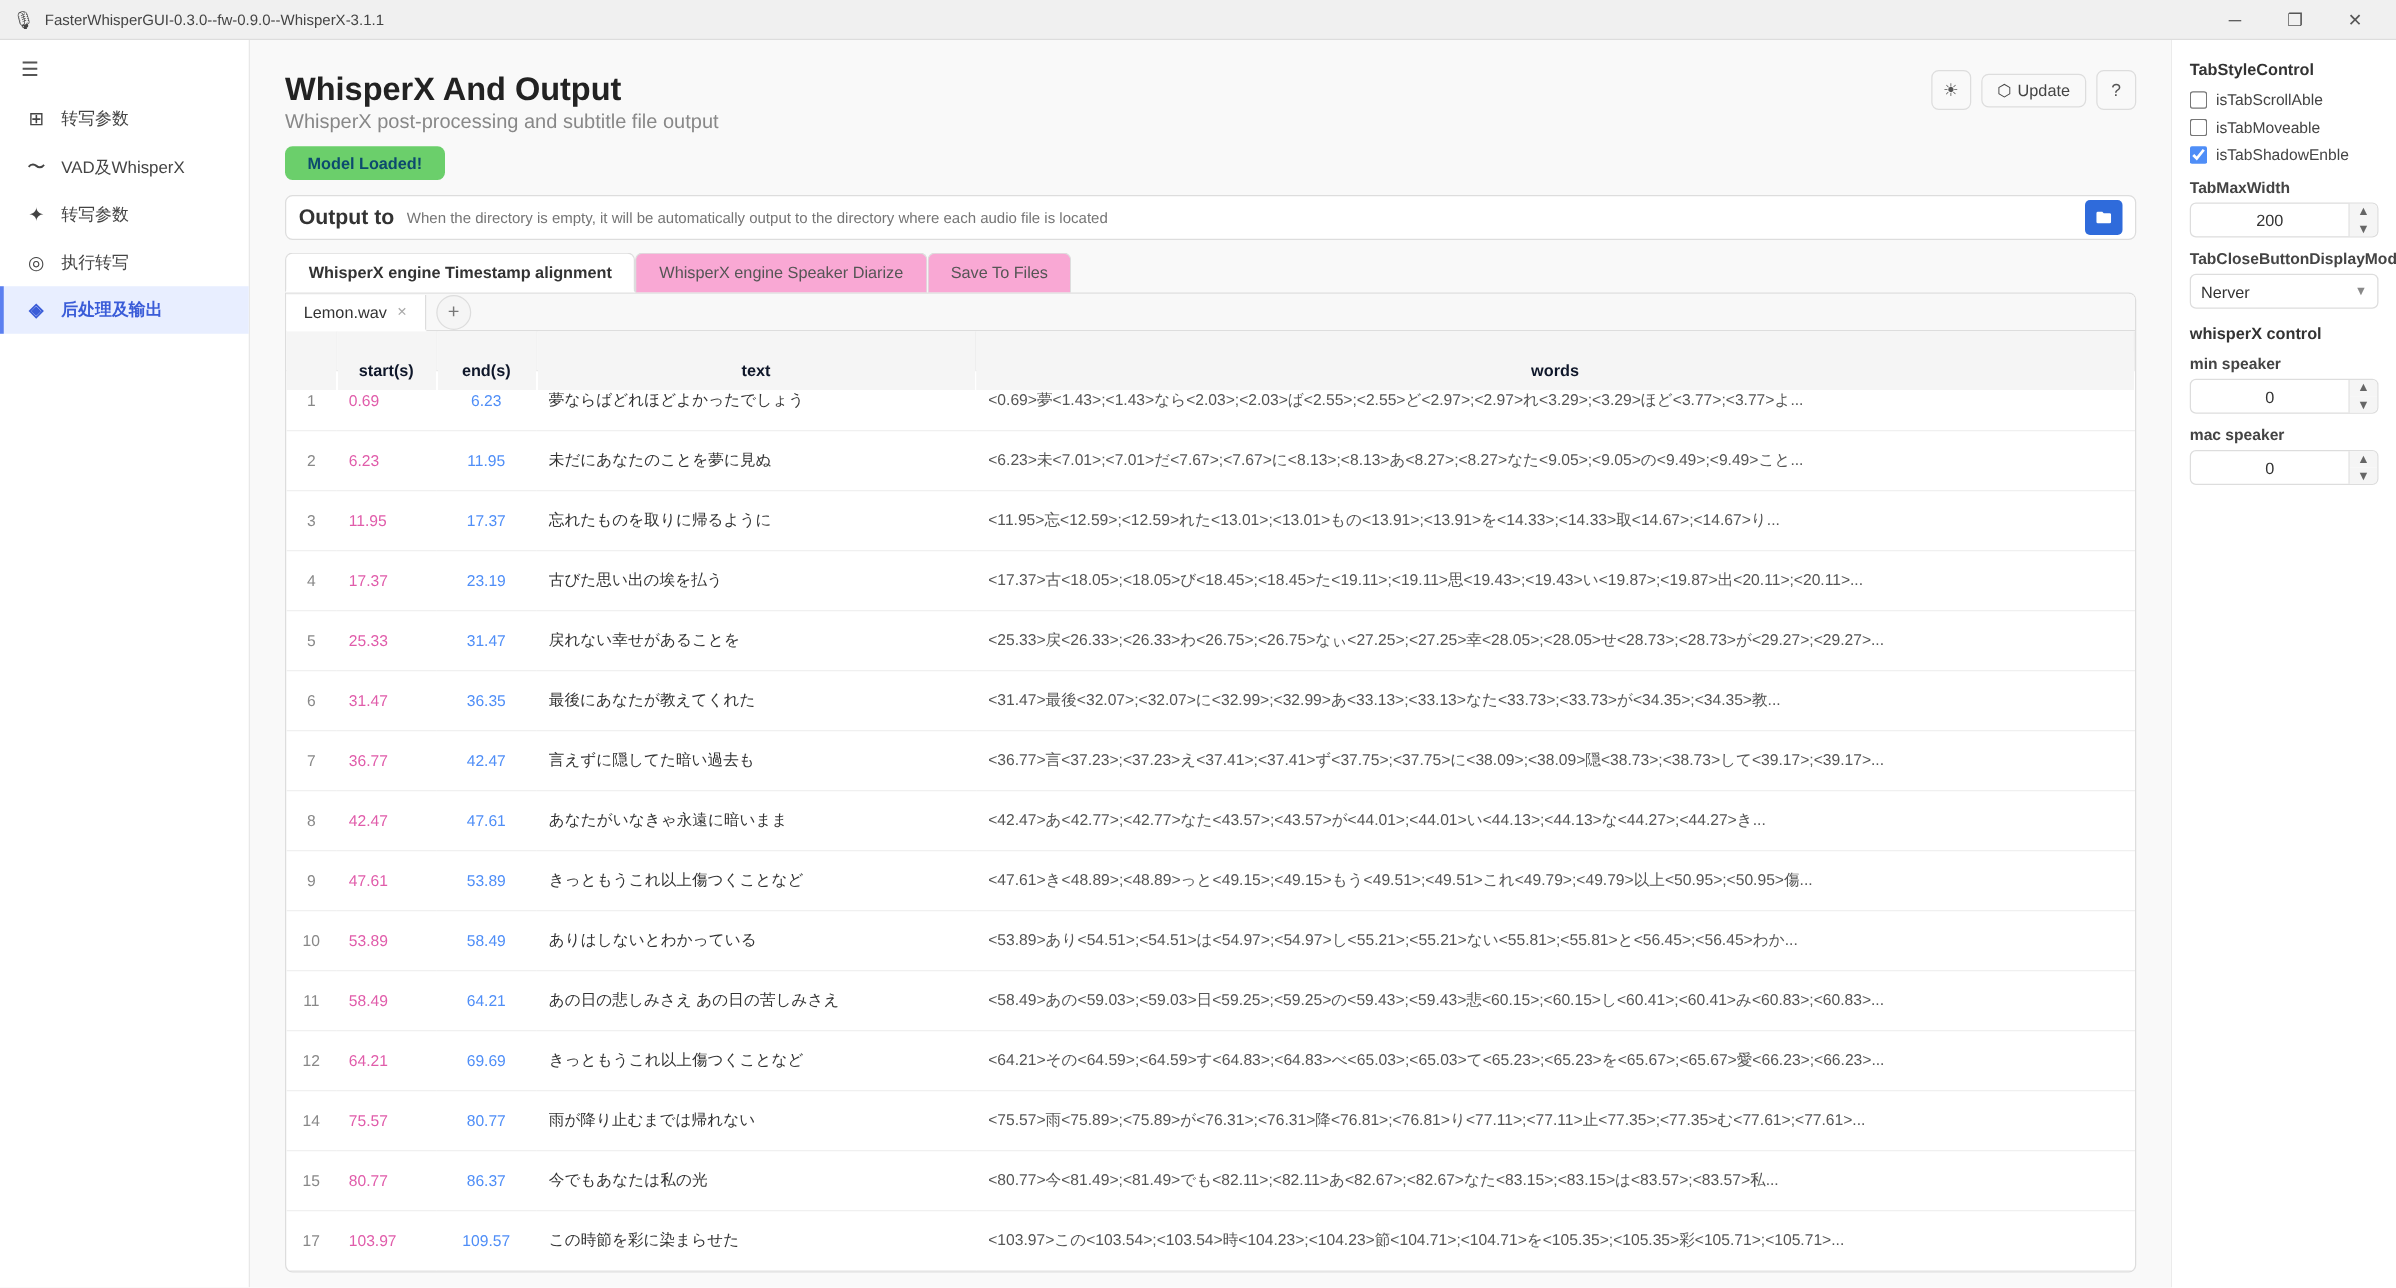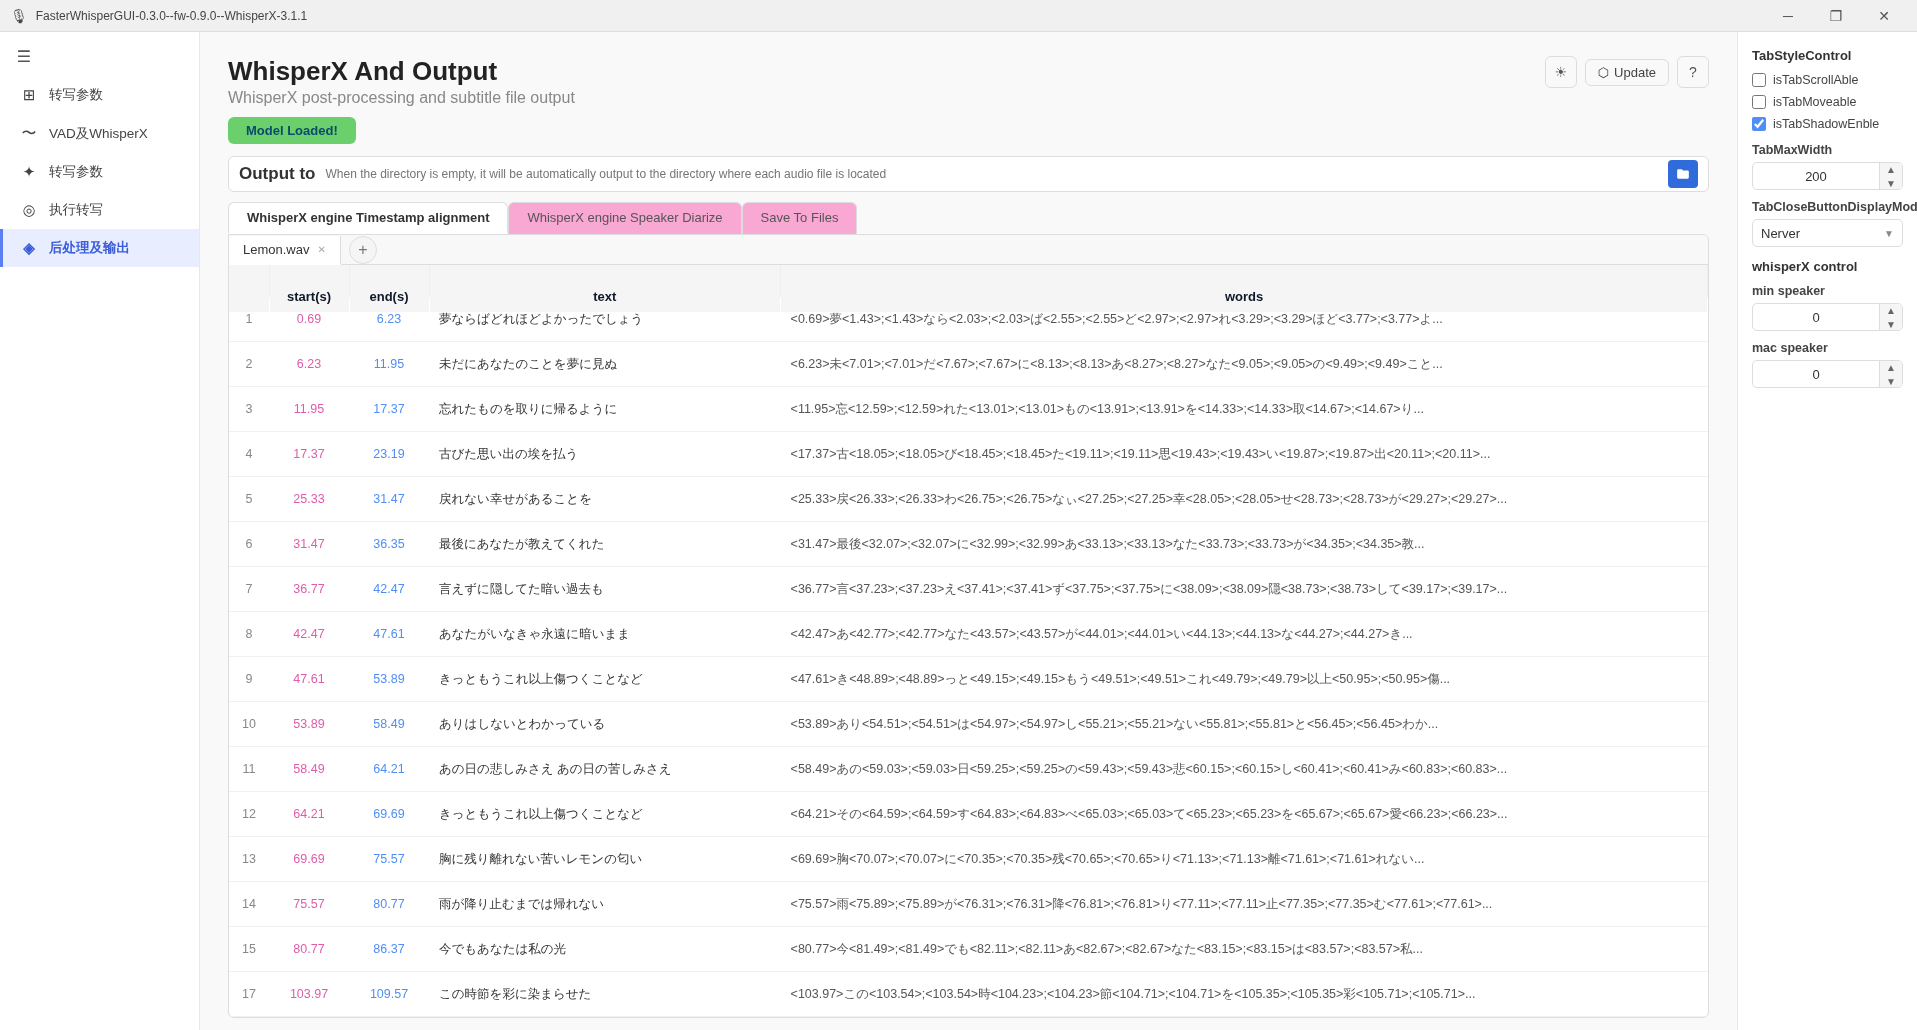--- a/index.html
+++ b/index.html
@@ -171,21 +171,21 @@
       border-right: 1px solid #eee;
       position: sticky; top: 16px; background: #f5f5f5; z-index: 2;
     }
     .data-table td {
       padding: 6px 10px;
       border-bottom: 1px solid #f0f0f0;
       font-size: 12.5px;
       vertical-align: middle;
     }
     .td-num { text-align: center; color: #888; width: 40px; }
-    .td-start { text-align: center; color: #e05caa; width: 80px; }
+    .td-start { text-align: left; color: #e05caa; width: 80px; }
     .td-end { text-align: center; color: #4f8ef7; width: 80px; }
     .td-text { text-align: left; min-width: 160px; max-width: 220px; }
     .td-words { text-align: left; font-size: 11.5px; color: #555; overflow: hidden; text-overflow: ellipsis; white-space: nowrap; max-width: 580px; }
 
     
     .right-panel {
       width: 180px;
       background: #fff;
       border-left: 1px solid #e8e8e8;
       padding: 16px 14px;
@@ -410,27 +410,20 @@
     <td class="td-words">&lt;58.49&gt;あの&lt;59.03&gt;;&lt;59.03&gt;日&lt;59.25&gt;;&lt;59.25&gt;の&lt;59.43&gt;;&lt;59.43&gt;悲&lt;60.15&gt;;&lt;60.15&gt;し&lt;60.41&gt;;&lt;60.41&gt;み&lt;60.83&gt;;&lt;60.83&gt;...</td>
   </tr>
               <tr>
     <td class="td-num">12</td>
     <td class="td-start">64.21</td>
     <td class="td-end">69.69</td>
     <td class="td-text">きっともうこれ以上傷つくことなど</td>
     <td class="td-words">&lt;64.21&gt;その&lt;64.59&gt;;&lt;64.59&gt;す&lt;64.83&gt;;&lt;64.83&gt;べ&lt;65.03&gt;;&lt;65.03&gt;て&lt;65.23&gt;;&lt;65.23&gt;を&lt;65.67&gt;;&lt;65.67&gt;愛&lt;66.23&gt;;&lt;66.23&gt;...</td>
   </tr>
               <tr>
-    <td class="td-num">13</td>
-    <td class="td-start">69.69</td>
-    <td class="td-end">75.57</td>
-    <td class="td-text">胸に残り離れない苦いレモンの匂い</td>
-    <td class="td-words">&lt;69.69&gt;胸&lt;70.07&gt;;&lt;70.07&gt;に&lt;70.35&gt;;&lt;70.35&gt;残&lt;70.65&gt;;&lt;70.65&gt;り&lt;71.13&gt;;&lt;71.13&gt;離&lt;71.61&gt;;&lt;71.61&gt;れない...</td>
-  </tr>
-              <tr>
     <td class="td-num">14</td>
     <td class="td-start">75.57</td>
     <td class="td-end">80.77</td>
     <td class="td-text">雨が降り止むまでは帰れない</td>
     <td class="td-words">&lt;75.57&gt;雨&lt;75.89&gt;;&lt;75.89&gt;が&lt;76.31&gt;;&lt;76.31&gt;降&lt;76.81&gt;;&lt;76.81&gt;り&lt;77.11&gt;;&lt;77.11&gt;止&lt;77.35&gt;;&lt;77.35&gt;む&lt;77.61&gt;;&lt;77.61&gt;...</td>
   </tr>
               <tr>
     <td class="td-num">15</td>
     <td class="td-start">80.77</td>
     <td class="td-end">86.37</td>

